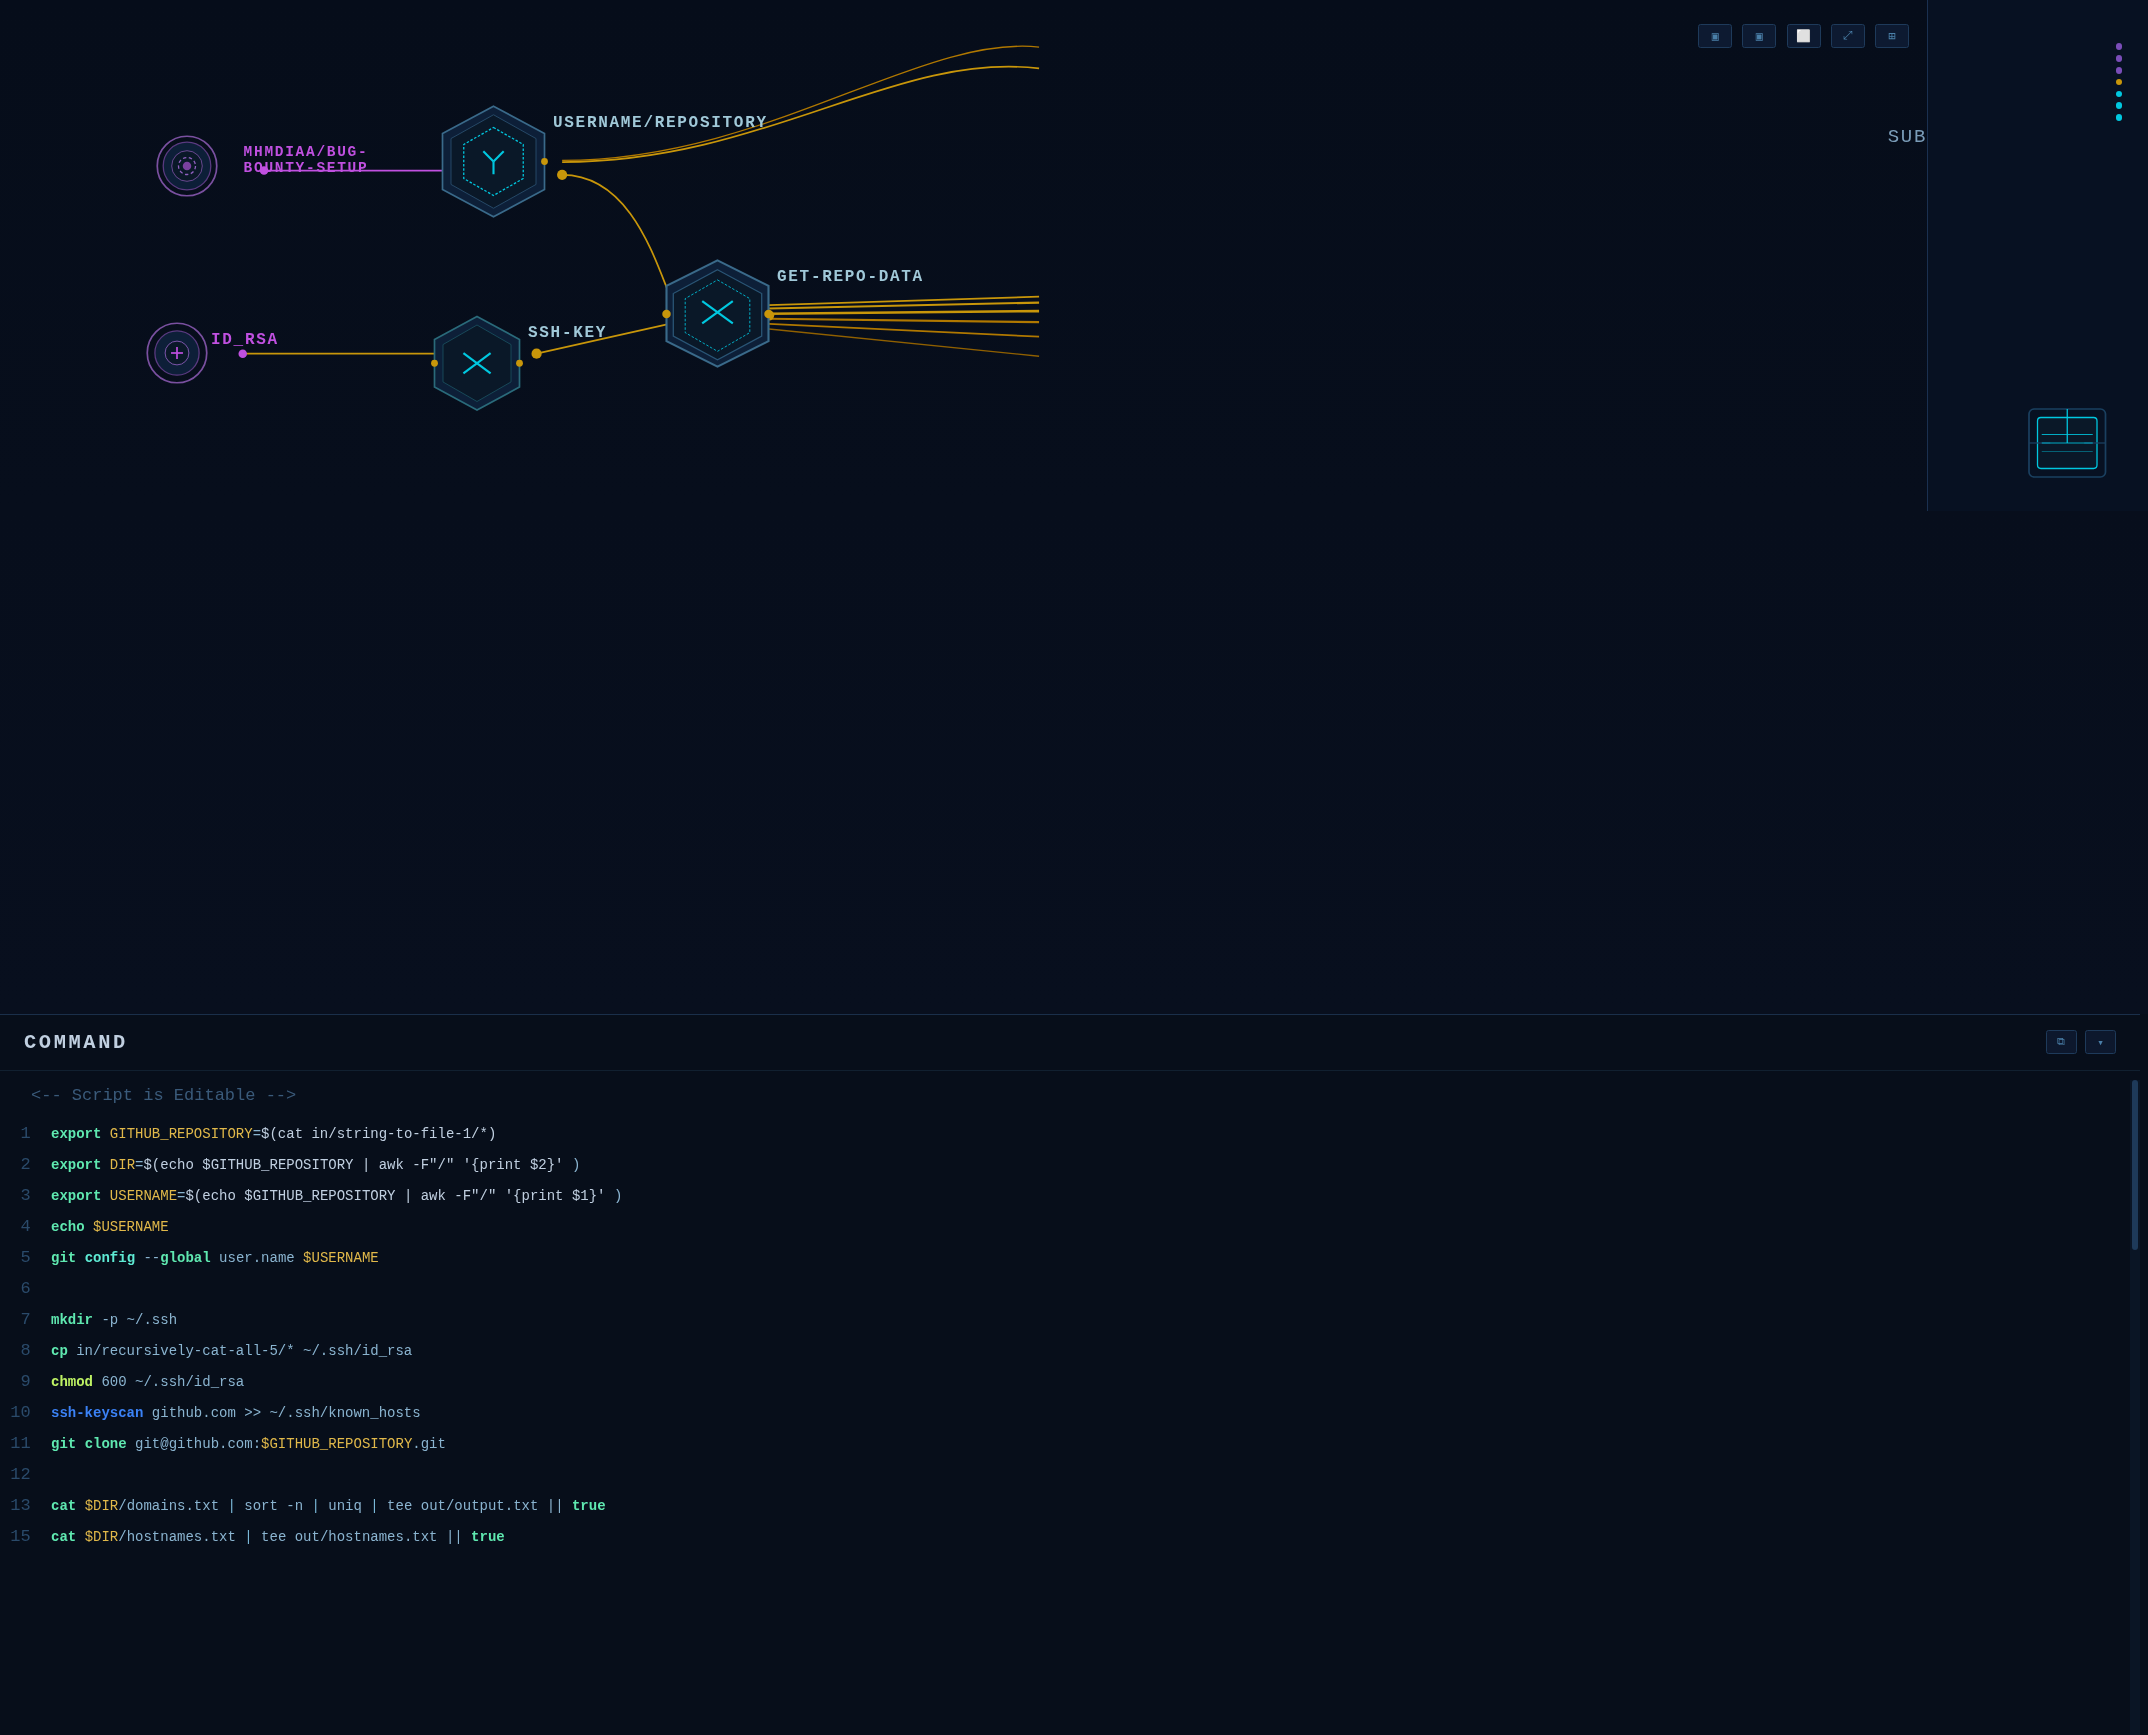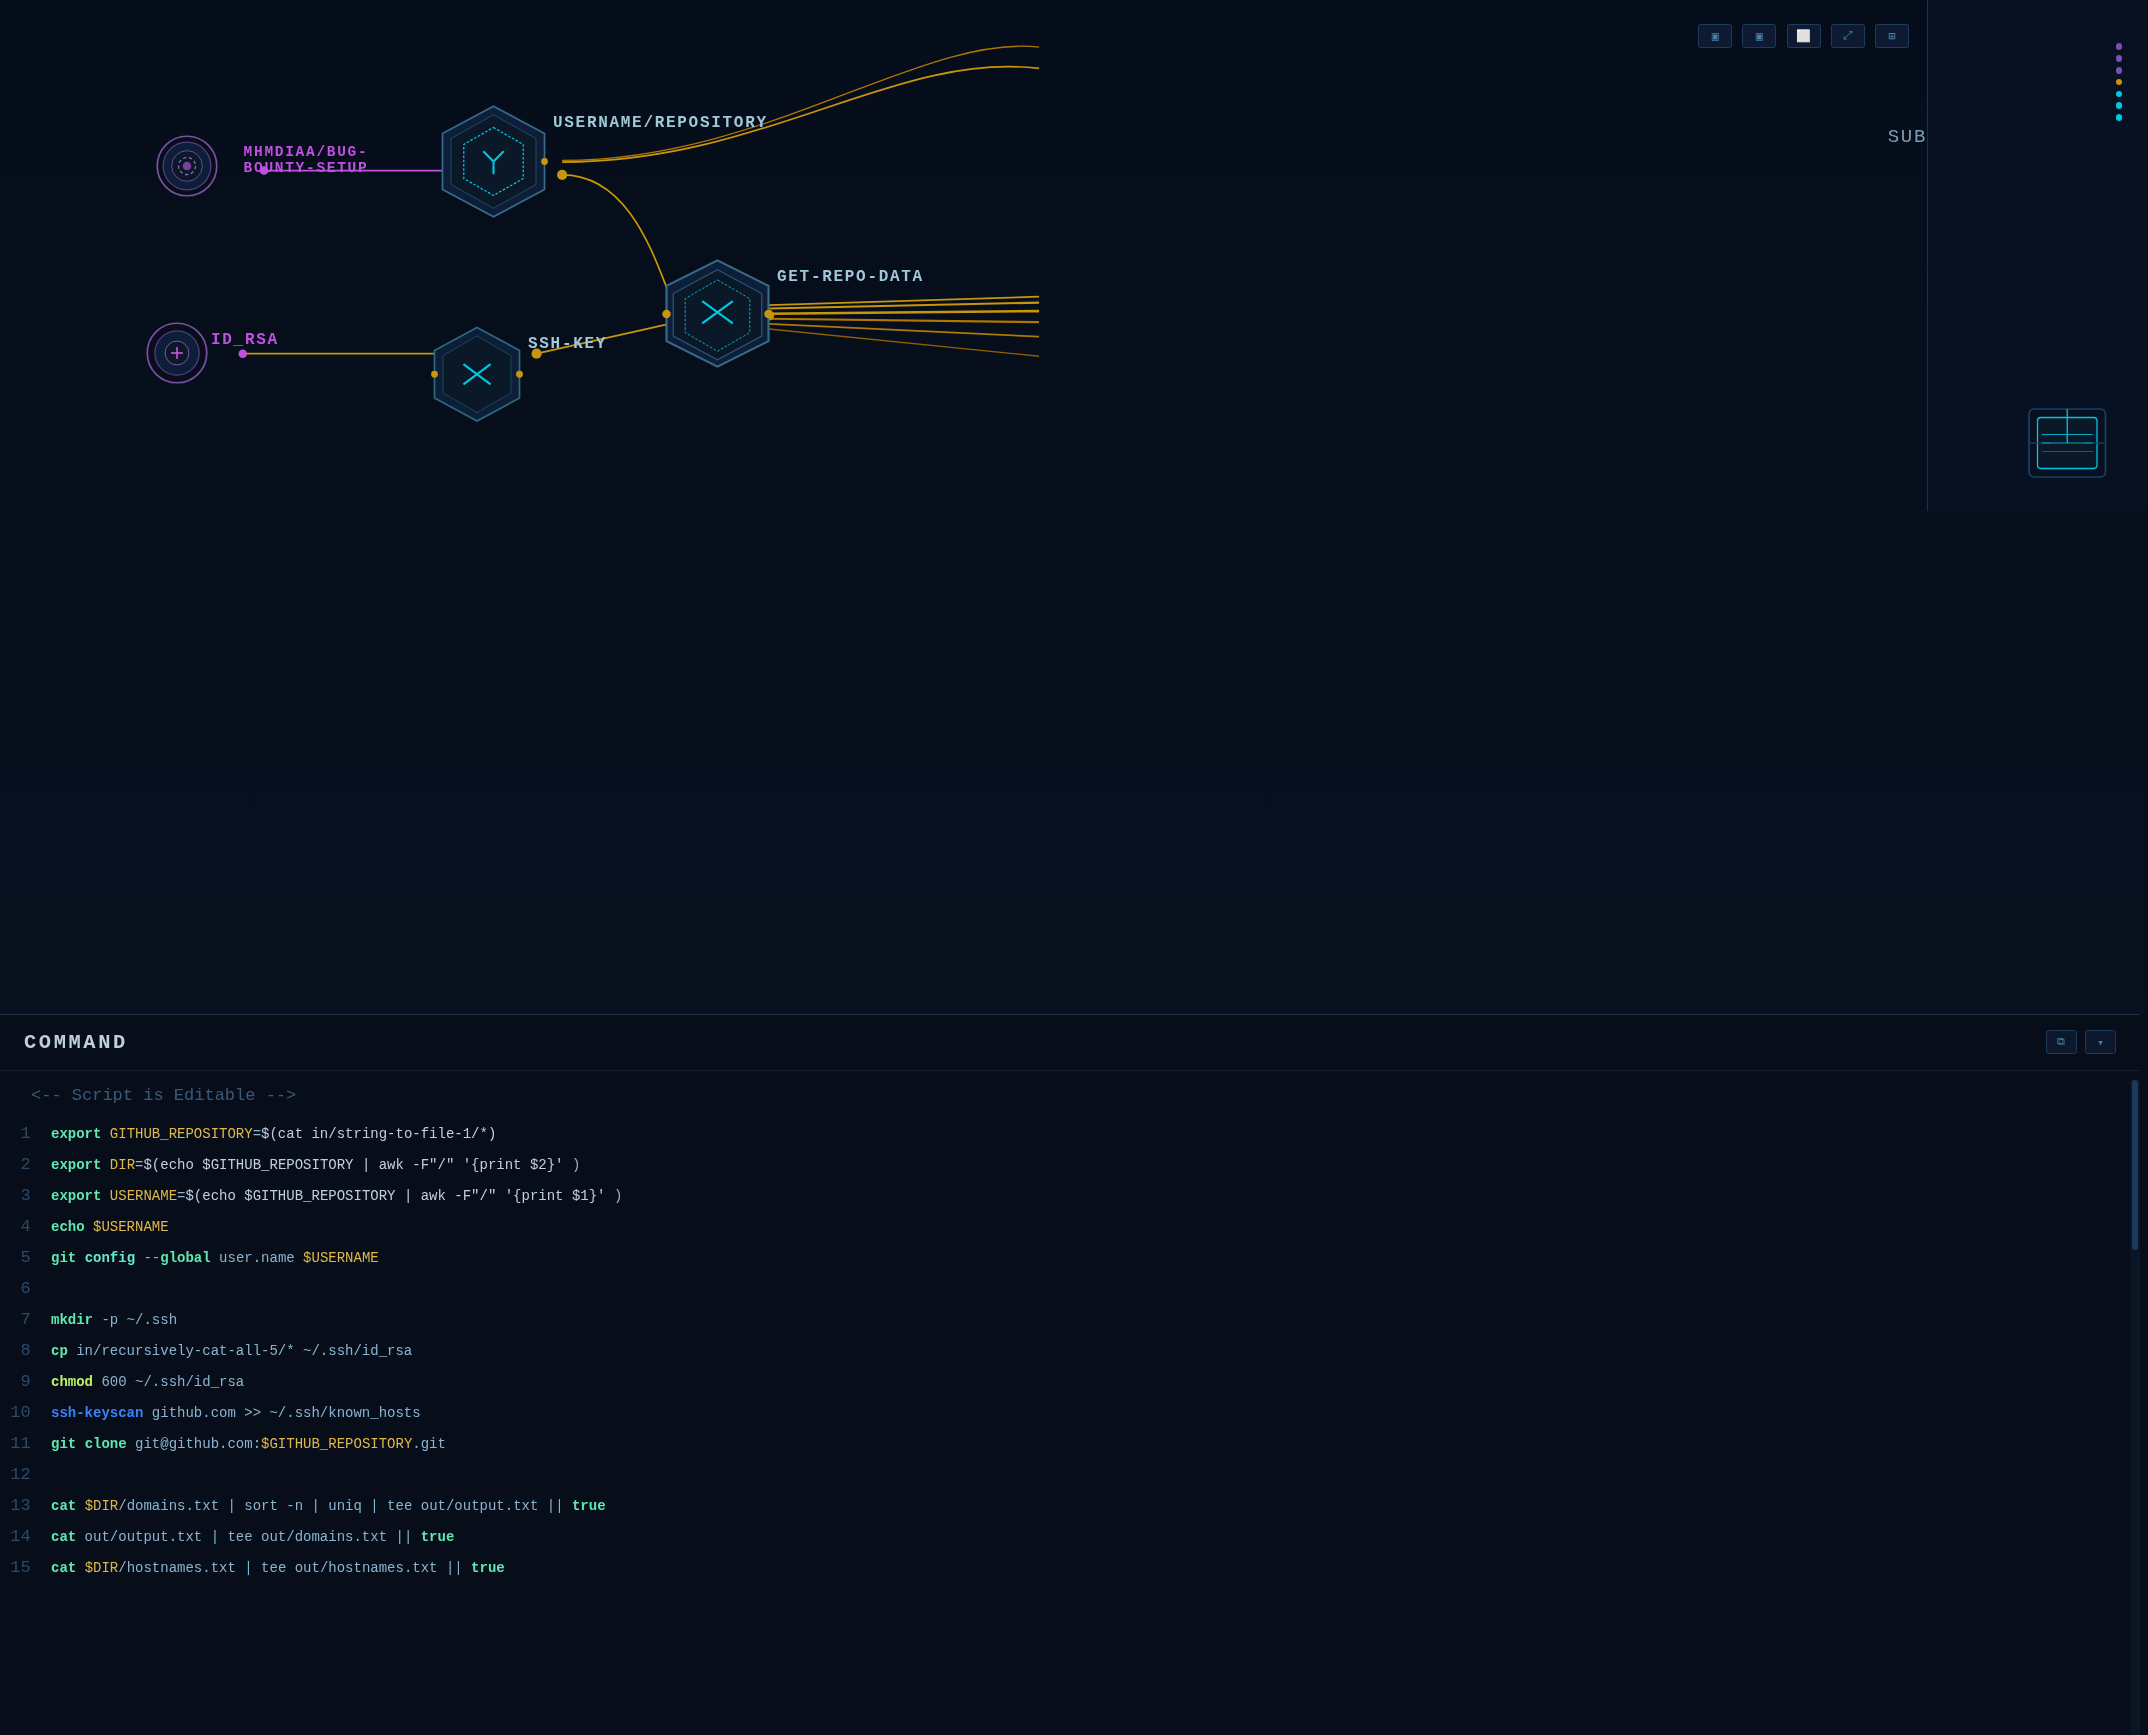--- a/index.html
+++ b/index.html
@@ -350,21 +350,21 @@
       <circle cx="40" cy="40" r="35" fill="none" stroke="#7a50a0" stroke-width="2"></circle>
       <circle cx="40" cy="40" r="26" fill="#0d1f38" stroke="#5a3a80" stroke-width="1.5"></circle>
       <circle cx="40" cy="40" r="14" fill="#0a1828" stroke="#9060c0" stroke-width="1"></circle>
 
       <line x1="33" y1="40" x2="47" y2="40" stroke="#c050e0" stroke-width="2"></line>
       <line x1="40" y1="33" x2="40" y2="47" stroke="#c050e0" stroke-width="2"></line>
     </svg>
     <div class="node-label" style="color:#c050e0;font-size:16px;letter-spacing:1.7px;">ID_RSA</div>
   </div>
 
-  <div class="node" style="left:426px;top:323px;">
+  <div class="node" style="left:426px;top:312px;">
     <svg width="102" height="111" viewBox="0 0 120 130">
       <polygon points="60,5 110,32 110,88 60,115 10,88 10,32" fill="#0d1f38" stroke="#2a6a7a" stroke-width="2"></polygon>
       <polygon points="60,15 100,38 100,82 60,105 20,82 20,38" fill="#0a1828" stroke="#1a5060" stroke-width="1"></polygon>
 
       <line x1="44" y1="48" x2="76" y2="72" stroke="#00c8e0" stroke-width="2.5"></line>
       <line x1="76" y1="48" x2="44" y2="72" stroke="#00c8e0" stroke-width="2.5"></line>
 
       <circle cx="10" cy="60" r="4" fill="#c8960a"></circle>
       <circle cx="110" cy="60" r="4" fill="#c8960a"></circle>
     </svg>
@@ -461,24 +461,20 @@
     <div class="code-line">
       <div class="line-num">12</div>
       <div class="line-content"></div>
     </div>
 
     <div class="code-line">
       <div class="line-num">13</div>
       <div class="line-content"><span class="kw-cat">cat</span> <span class="var-name">$DIR</span>/domains.txt <span class="op-pipe">|</span> sort -n <span class="op-pipe">|</span> uniq <span class="op-pipe">|</span> tee out/output.txt || <span class="kw-true">true</span></div>
     </div>
 
-    <div class="code-line">
-      <div class="line-num">14</div>
-      <div class="line-content"><span class="kw-cat">cat</span> out/output.txt <span class="op-pipe">|</span> tee out/domains.txt || <span class="kw-true">true</span></div>
-    </div>
 
     <div class="code-line">
       <div class="line-num">15</div>
       <div class="line-content"><span class="kw-cat">cat</span> <span class="var-name">$DIR</span>/hostnames.txt <span class="op-pipe">|</span> tee out/hostnames.txt || <span class="kw-true">true</span></div>
     </div>
 
   </div>
 
   <div class="scrollbar">
     <div class="scrollbar-thumb"></div>

